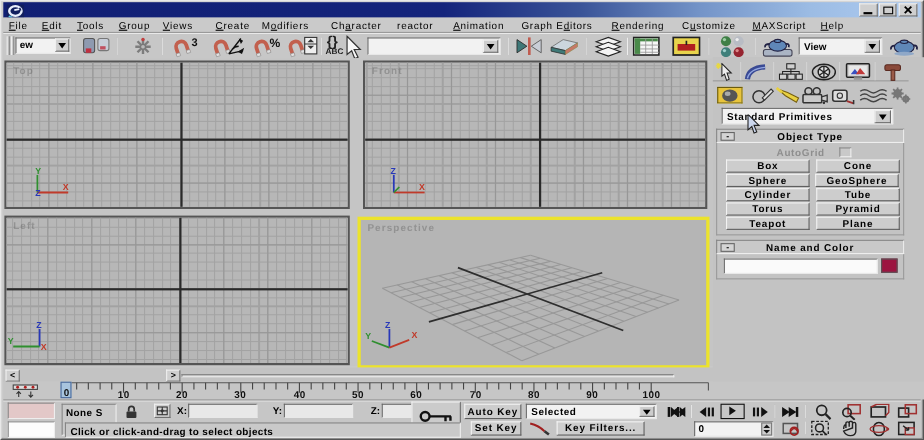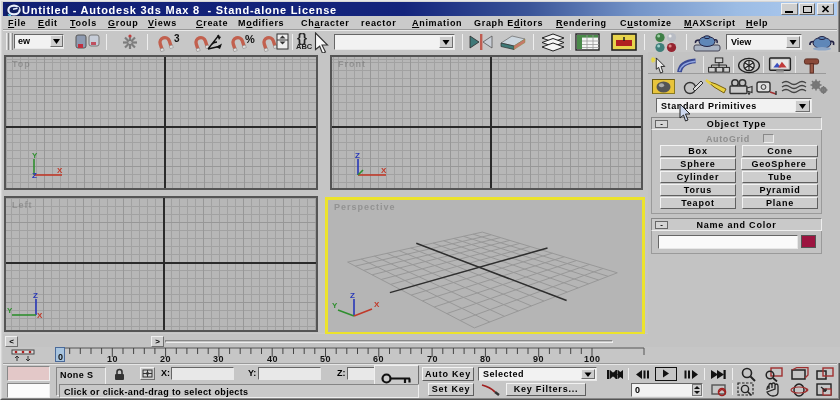--- a/index.html
+++ b/index.html
@@ -9,39 +9,38 @@
 .raised{border-top:1px solid #efefef;border-left:1px solid #efefef;border-right:1px solid #6f6f6f;border-bottom:1px solid #6f6f6f;background:#cfcfcf;}
 .field{background:#f2f2f2;border-top:1.5px solid #666;border-left:1.5px solid #666;border-right:1px solid #e8e8e8;border-bottom:1px solid #e8e8e8;}
 .u{text-decoration:underline;}
 .vp{background-color:#b7b7b7;
  background-image:
   repeating-linear-gradient(to right, #a2a2a2 0 1px, transparent 1px 8px),
   repeating-linear-gradient(to bottom, #a2a2a2 0 1px, transparent 1px 8px);}
 .gl{position:absolute;background:#979797;}
 .ax{position:absolute;background:#2a2a2a;}
 .vplab{position:absolute;left:6px;top:2px;font-size:9px;font-weight:bold;letter-spacing:1px;color:rgba(70,70,70,0.32);}
-.mi{position:absolute;top:2px;font-size:9px;font-weight:bold;letter-spacing:0.7px;color:#000;}
+.mi{position:absolute;top:2px;font-size:9px;font-weight:normal;letter-spacing:0.7px;color:#000;}
 .num{position:absolute;font-size:9px;font-weight:bold;color:#111;}
 .sep{position:absolute;width:1px;background:#8a8a8a;border-right:1px solid #eee;}
 .btn{position:absolute;background:#cdcdcd;border-top:1px solid #f2f2f2;border-left:1px solid #f2f2f2;border-right:1px solid #5f5f5f;border-bottom:1px solid #5f5f5f;
  font-size:9px;font-weight:bold;letter-spacing:0.8px;color:#000;text-align:center;}
 </style></head><body>
 
 <div class="abs" style="left:0;top:0;width:840px;height:400px;border:1px solid #e8e8e8;border-right-color:#555;border-bottom-color:#555;"></div>
 <div class="abs" style="left:1px;top:1px;width:838px;height:398px;border:1px solid #d6d6d6;border-right-color:#888;border-bottom-color:#888;"></div>
 
 <div class="abs" style="left:3px;top:2px;width:834px;height:14px;background:linear-gradient(to right,#111f74 0%,#14247c 48%,#3a5498 63%,#7494c8 76%,#9cbce4 88%,#b0cdf2 100%);">
   <svg class="abs" style="left:3px;top:2px" width="16" height="12" viewBox="0 0 16 12">
     <rect x="0" y="0" width="16" height="12" fill="#111e5e"></rect>
     <ellipse cx="8" cy="6" rx="5.6" ry="4.4" fill="none" stroke="#e8eefc" stroke-width="2.2"></ellipse>
     <path d="M8 6 L13 4" stroke="#111e5e" stroke-width="2.6"></path>
     <path d="M7 5.2 L11.5 4.2" stroke="#e8eefc" stroke-width="1.6"></path>
     <path d="M2 10.5 Q3 11.5 5 11.5" stroke="#5fd0e8" stroke-width="1.4" fill="none"></path>
   </svg>
-  <div class="abs bold" style="left:19px;top:1.5px;font-size:11px;color:#fff;letter-spacing:0.75px;">Untitled - Autodesk 3ds Max 8&nbsp;&nbsp;- Stand-alone License</div>
   <div class="abs raised" style="left:778px;top:1px;width:17px;height:12px;">
       <div class="abs" style="left:3px;top:7px;width:8px;height:2px;background:#000;"></div>
     </div>
   <div class="abs raised" style="left:796px;top:1px;width:16px;height:12px;">
       <div class="abs" style="left:3px;top:2px;width:9px;height:7px;border:1.5px solid #000;"></div>
     </div>
   <div class="abs raised" style="left:814px;top:1px;width:17px;height:12px;">
       <svg width="15" height="10" viewBox="0 0 15 10">
         <path d="M4.5 2 L10.5 8 M10.5 2 L4.5 8" stroke="#000" stroke-width="1.7"></path>
       </svg>

